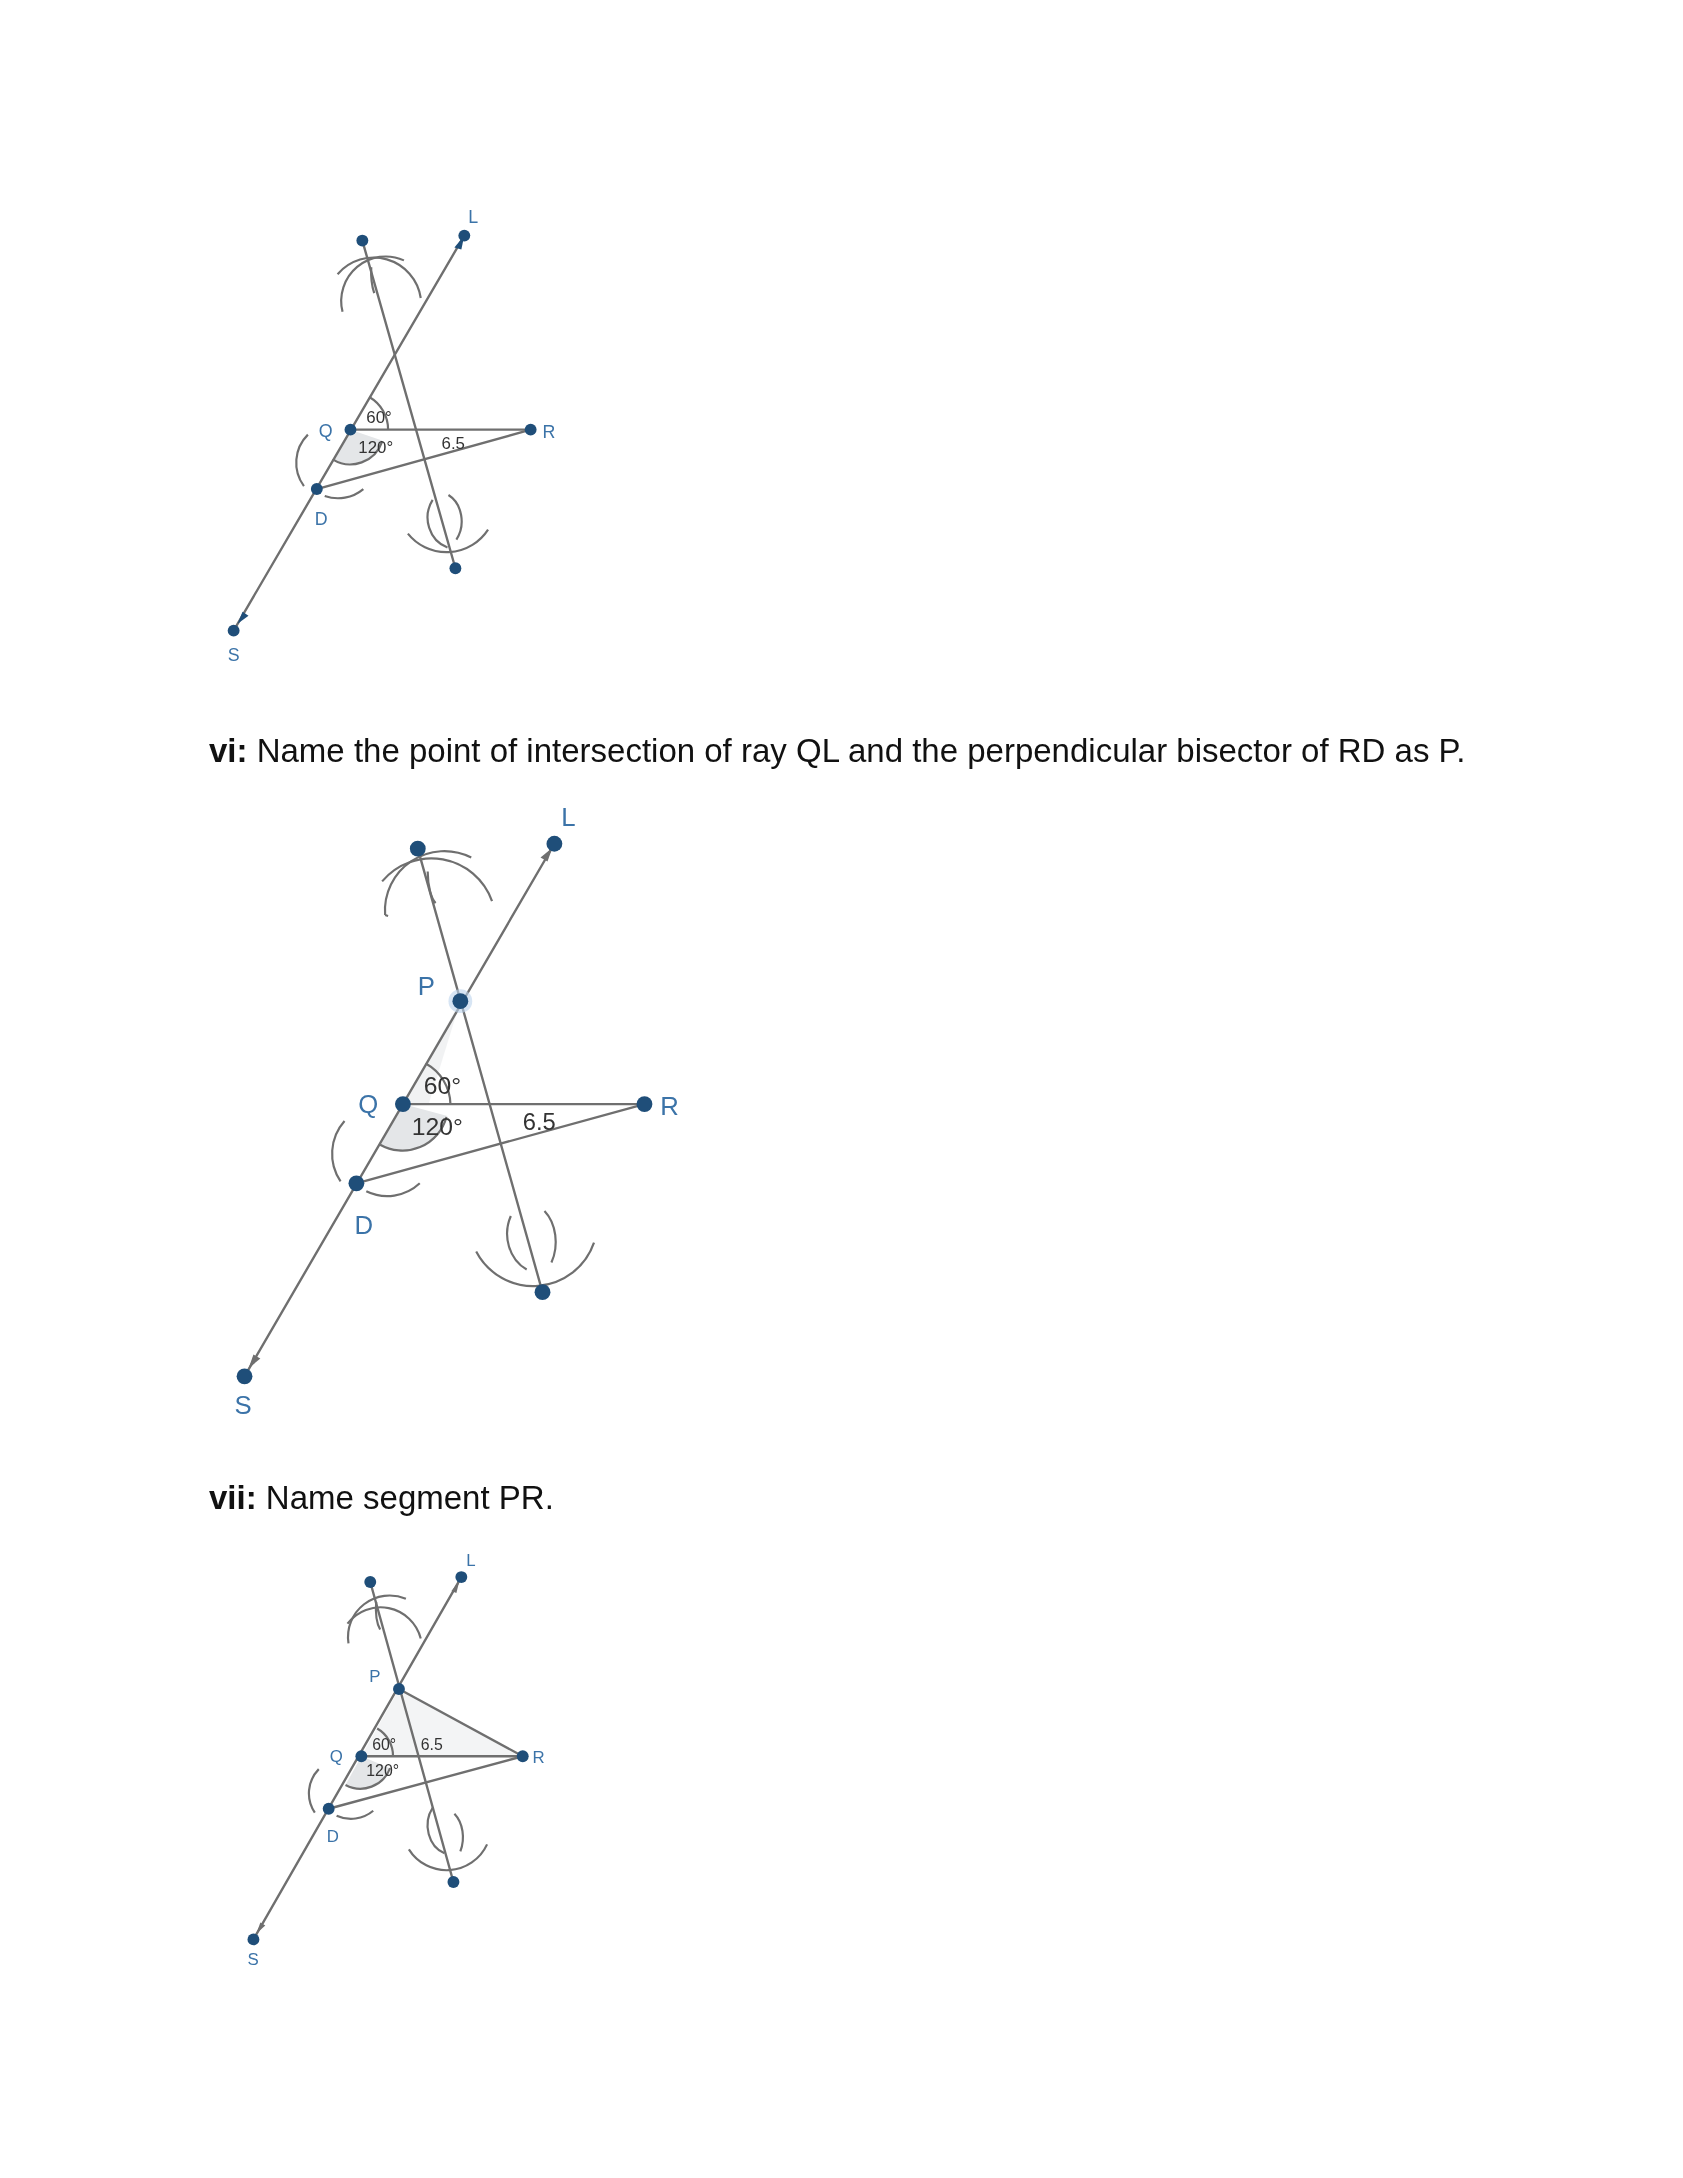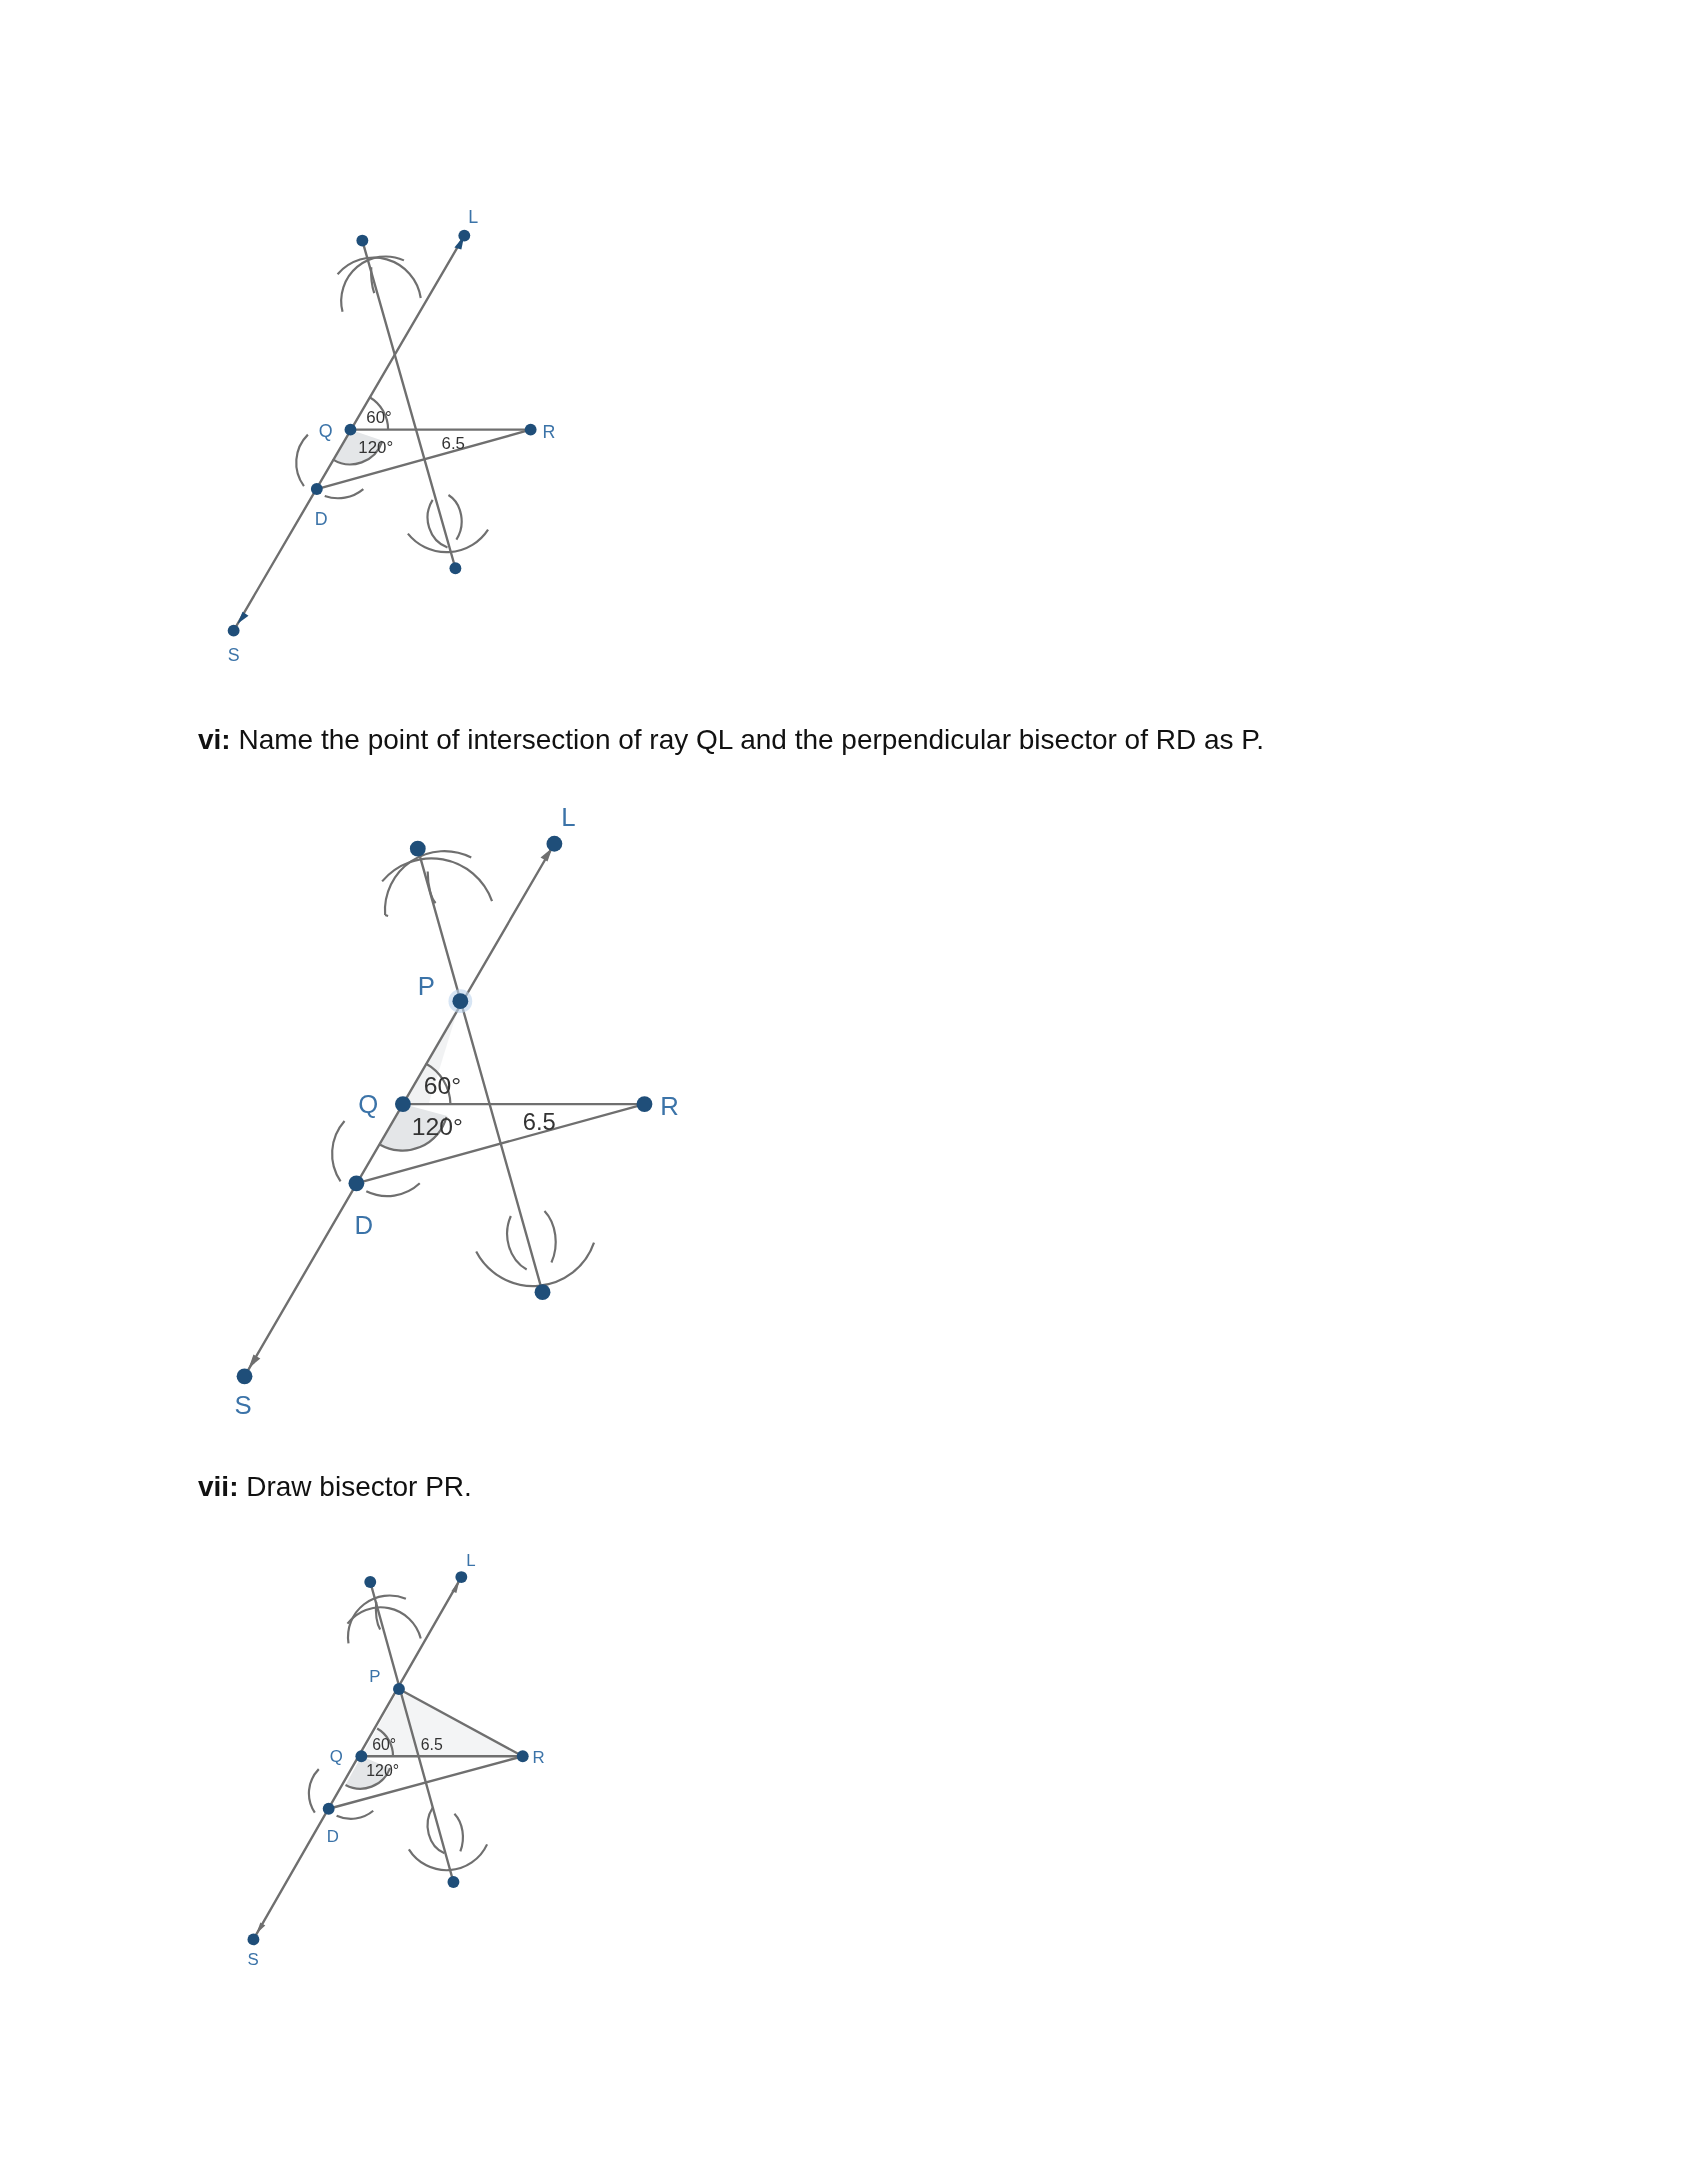--- a/index.html
+++ b/index.html
@@ -1,19 +1,19 @@
 <!DOCTYPE html>
 <html><head>
 <meta charset="utf-8">
 <style>
   html, body { margin: 0; padding: 0; background: #ffffff; }
   body { width: 1683px; height: 2178px; position: relative; overflow: hidden;
          font-family: "Liberation Sans", sans-serif; color: #111111; }
-  .step-text { position: absolute; left: 198px; font-size: 28px; line-height: 40px;
-               white-space: nowrap; margin: 0; }
+  .step-text { position: absolute; left: 198px; font-size: 33px; line-height: 40px;
+               white-space: nowrap; margin: 11px; }
   .step-num { font-weight: bold; }
   svg.diagram { position: absolute; left: 0; top: 0; overflow: visible; }
   .ln { stroke: #6f6f6f; stroke-width: 2.4; fill: none; stroke-linecap: round; }
   .arc { stroke: #6f6f6f; stroke-width: 2.2; fill: none; }
   .pt { fill: #1f4e79; }
   .plabel { fill: #3b73a8; font-family: "Liberation Sans", sans-serif; }
   .alabel { fill: #333333; font-family: "Liberation Sans", sans-serif; }
   .shade { fill: #e4e6e8; stroke: none; }
 </style>
 </head>
@@ -102,21 +102,21 @@
   <text class="plabel" x="362" y="1124" font-size="26">Q</text>
   <text class="plabel" x="667" y="1126" font-size="26">R</text>
   <text class="plabel" x="358" y="1246" font-size="26">D</text>
   <text class="plabel" x="237" y="1428" font-size="26">S</text>
   <text class="alabel" x="428" y="1105" font-size="25">60°</text>
   <text class="alabel" x="416" y="1146" font-size="25">120°</text>
   <text class="alabel" x="528" y="1141" font-size="24" fill="#888888">6.5</text>
 </svg>
 
 <p class="step-text" style="top:1467px;">
-  <span class="step-num">vii:</span><span> Draw bisector PR.</span>
+  <span class="step-num">vii:</span><span> Name segment PR.</span>
 </p>
 
 <svg class="diagram" width="1683" height="1980" viewBox="0 0 1700 2000">
   <path class="shade" d="M403,1706 L528,1774 L365,1774 Z" opacity="0.45"></path>
   <path class="shade" d="M365,1774 L349,1803 A32,32 0 0 0 394,1786 Z"></path>
   <line class="ln" x1="256" y1="1959" x2="466" y2="1593"></line>
   <polygon points="464,1597 456,1607 461,1609" fill="#6f6f6f"></polygon>
   <polygon points="259,1953 263,1942 268,1945" fill="#6f6f6f"></polygon>
   <line class="ln" x1="365" y1="1774" x2="528" y2="1774"></line>
   <line class="ln" x1="332" y1="1827" x2="528" y2="1774"></line>

